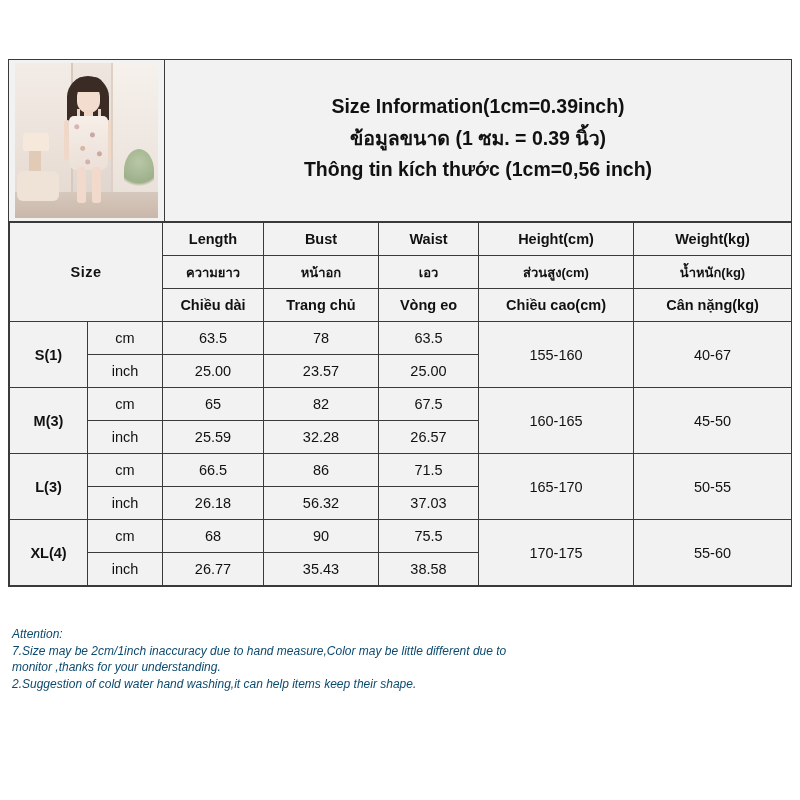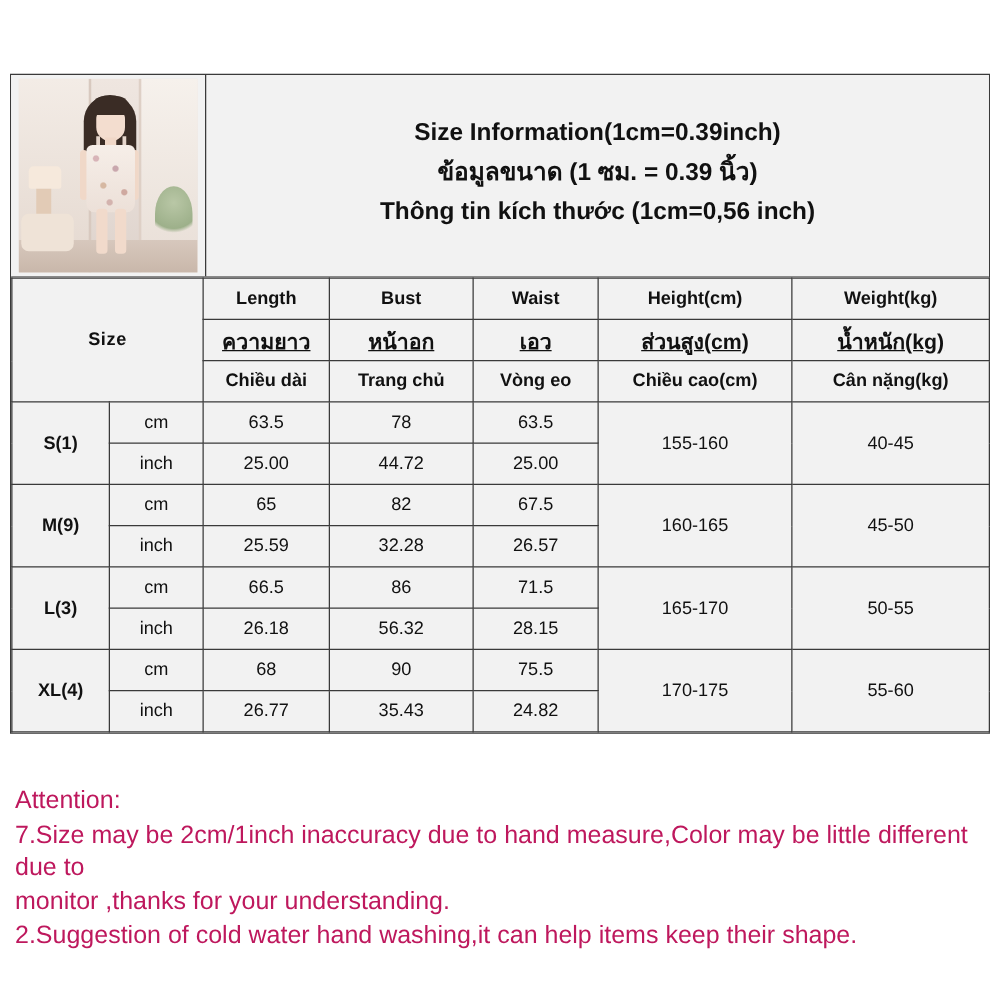--- a/index.html
+++ b/index.html
@@ -170,21 +170,21 @@
   .col-len    { width: 101px; }
   .col-bust   { width: 115px; }
   .col-waist  { width: 100px; }
   .col-height { width: 155px; }
   .col-weight { width: 158px; }
 
   .hdr-label {
     font-weight: bold;
     font-size: 15.5px;
   }
-  .hdr-label.th { font-size: 17px; text-decoration: underline; }
+  .hdr-label.th { font-size: 13px; }
   .size-word {
     font-weight: bold;
     font-size: 25px;
     letter-spacing: 0.5px;
   }
   .sizecell {
     font-weight: bold;
     font-size: 16px;
   }
   .unitcell { font-size: 14.5px; }
@@ -196,23 +196,24 @@
     position: absolute;
     left: 8px;
     top: 623px;
     width: 784px;
     box-sizing: border-box;
     padding: 4px 2px 0 4px;
     background: #ffffff;
   }
   .attention p {
     margin: 0;
-    font-size: 20px;
+    font-size: 12px;
     line-height: 1.33;
-    color: #be185d;
+    color: #0c4a6e;
+    font-style: italic;
   }
   .attention p.n2 { margin-top: 1px; }
 </style>
 </head>
 <body>
 
 <div class="page">
 
   <div class="chart">
 
@@ -283,31 +284,31 @@
           <td class="hdr-label">Cân nặng(kg)</td>
         </tr>
 
         <tr>
           <td rowspan="2" class="sizecell">S(1)</td>
           <td class="unitcell">cm</td>
           <td class="val">63.5</td>
           <td class="val">78</td>
           <td class="val">63.5</td>
           <td rowspan="2" class="rangecell">155-160</td>
-          <td rowspan="2" class="rangecell">40-45</td>
+          <td rowspan="2" class="rangecell">40-67</td>
         </tr>
         <tr>
           <td class="unitcell">inch</td>
           <td class="val">25.00</td>
-          <td class="val">44.72</td>
+          <td class="val">23.57</td>
           <td class="val">25.00</td>
         </tr>
 
         <tr>
-          <td rowspan="2" class="sizecell">M(9)</td>
+          <td rowspan="2" class="sizecell">M(3)</td>
           <td class="unitcell">cm</td>
           <td class="val">65</td>
           <td class="val">82</td>
           <td class="val">67.5</td>
           <td rowspan="2" class="rangecell">160-165</td>
           <td rowspan="2" class="rangecell">45-50</td>
         </tr>
         <tr>
           <td class="unitcell">inch</td>
           <td class="val">25.59</td>
@@ -321,37 +322,37 @@
           <td class="val">66.5</td>
           <td class="val">86</td>
           <td class="val">71.5</td>
           <td rowspan="2" class="rangecell">165-170</td>
           <td rowspan="2" class="rangecell">50-55</td>
         </tr>
         <tr>
           <td class="unitcell">inch</td>
           <td class="val">26.18</td>
           <td class="val">56.32</td>
-          <td class="val">28.15</td>
+          <td class="val">37.03</td>
         </tr>
 
         <tr>
           <td rowspan="2" class="sizecell">XL(4)</td>
           <td class="unitcell">cm</td>
           <td class="val">68</td>
           <td class="val">90</td>
           <td class="val">75.5</td>
           <td rowspan="2" class="rangecell">170-175</td>
           <td rowspan="2" class="rangecell">55-60</td>
         </tr>
         <tr>
           <td class="unitcell">inch</td>
           <td class="val">26.77</td>
           <td class="val">35.43</td>
-          <td class="val">24.82</td>
+          <td class="val">38.58</td>
         </tr>
       </tbody>
     </table>
   </div>
 
   <div class="attention">
     <p>Attention:</p>
     <p class="n2">7.Size may be 2cm/1inch inaccuracy due to hand measure,Color may be little different due to</p>
     <p>monitor ,thanks for your understanding.</p>
     <p class="n2">2.Suggestion of cold water hand washing,it can help items keep their shape.</p>

